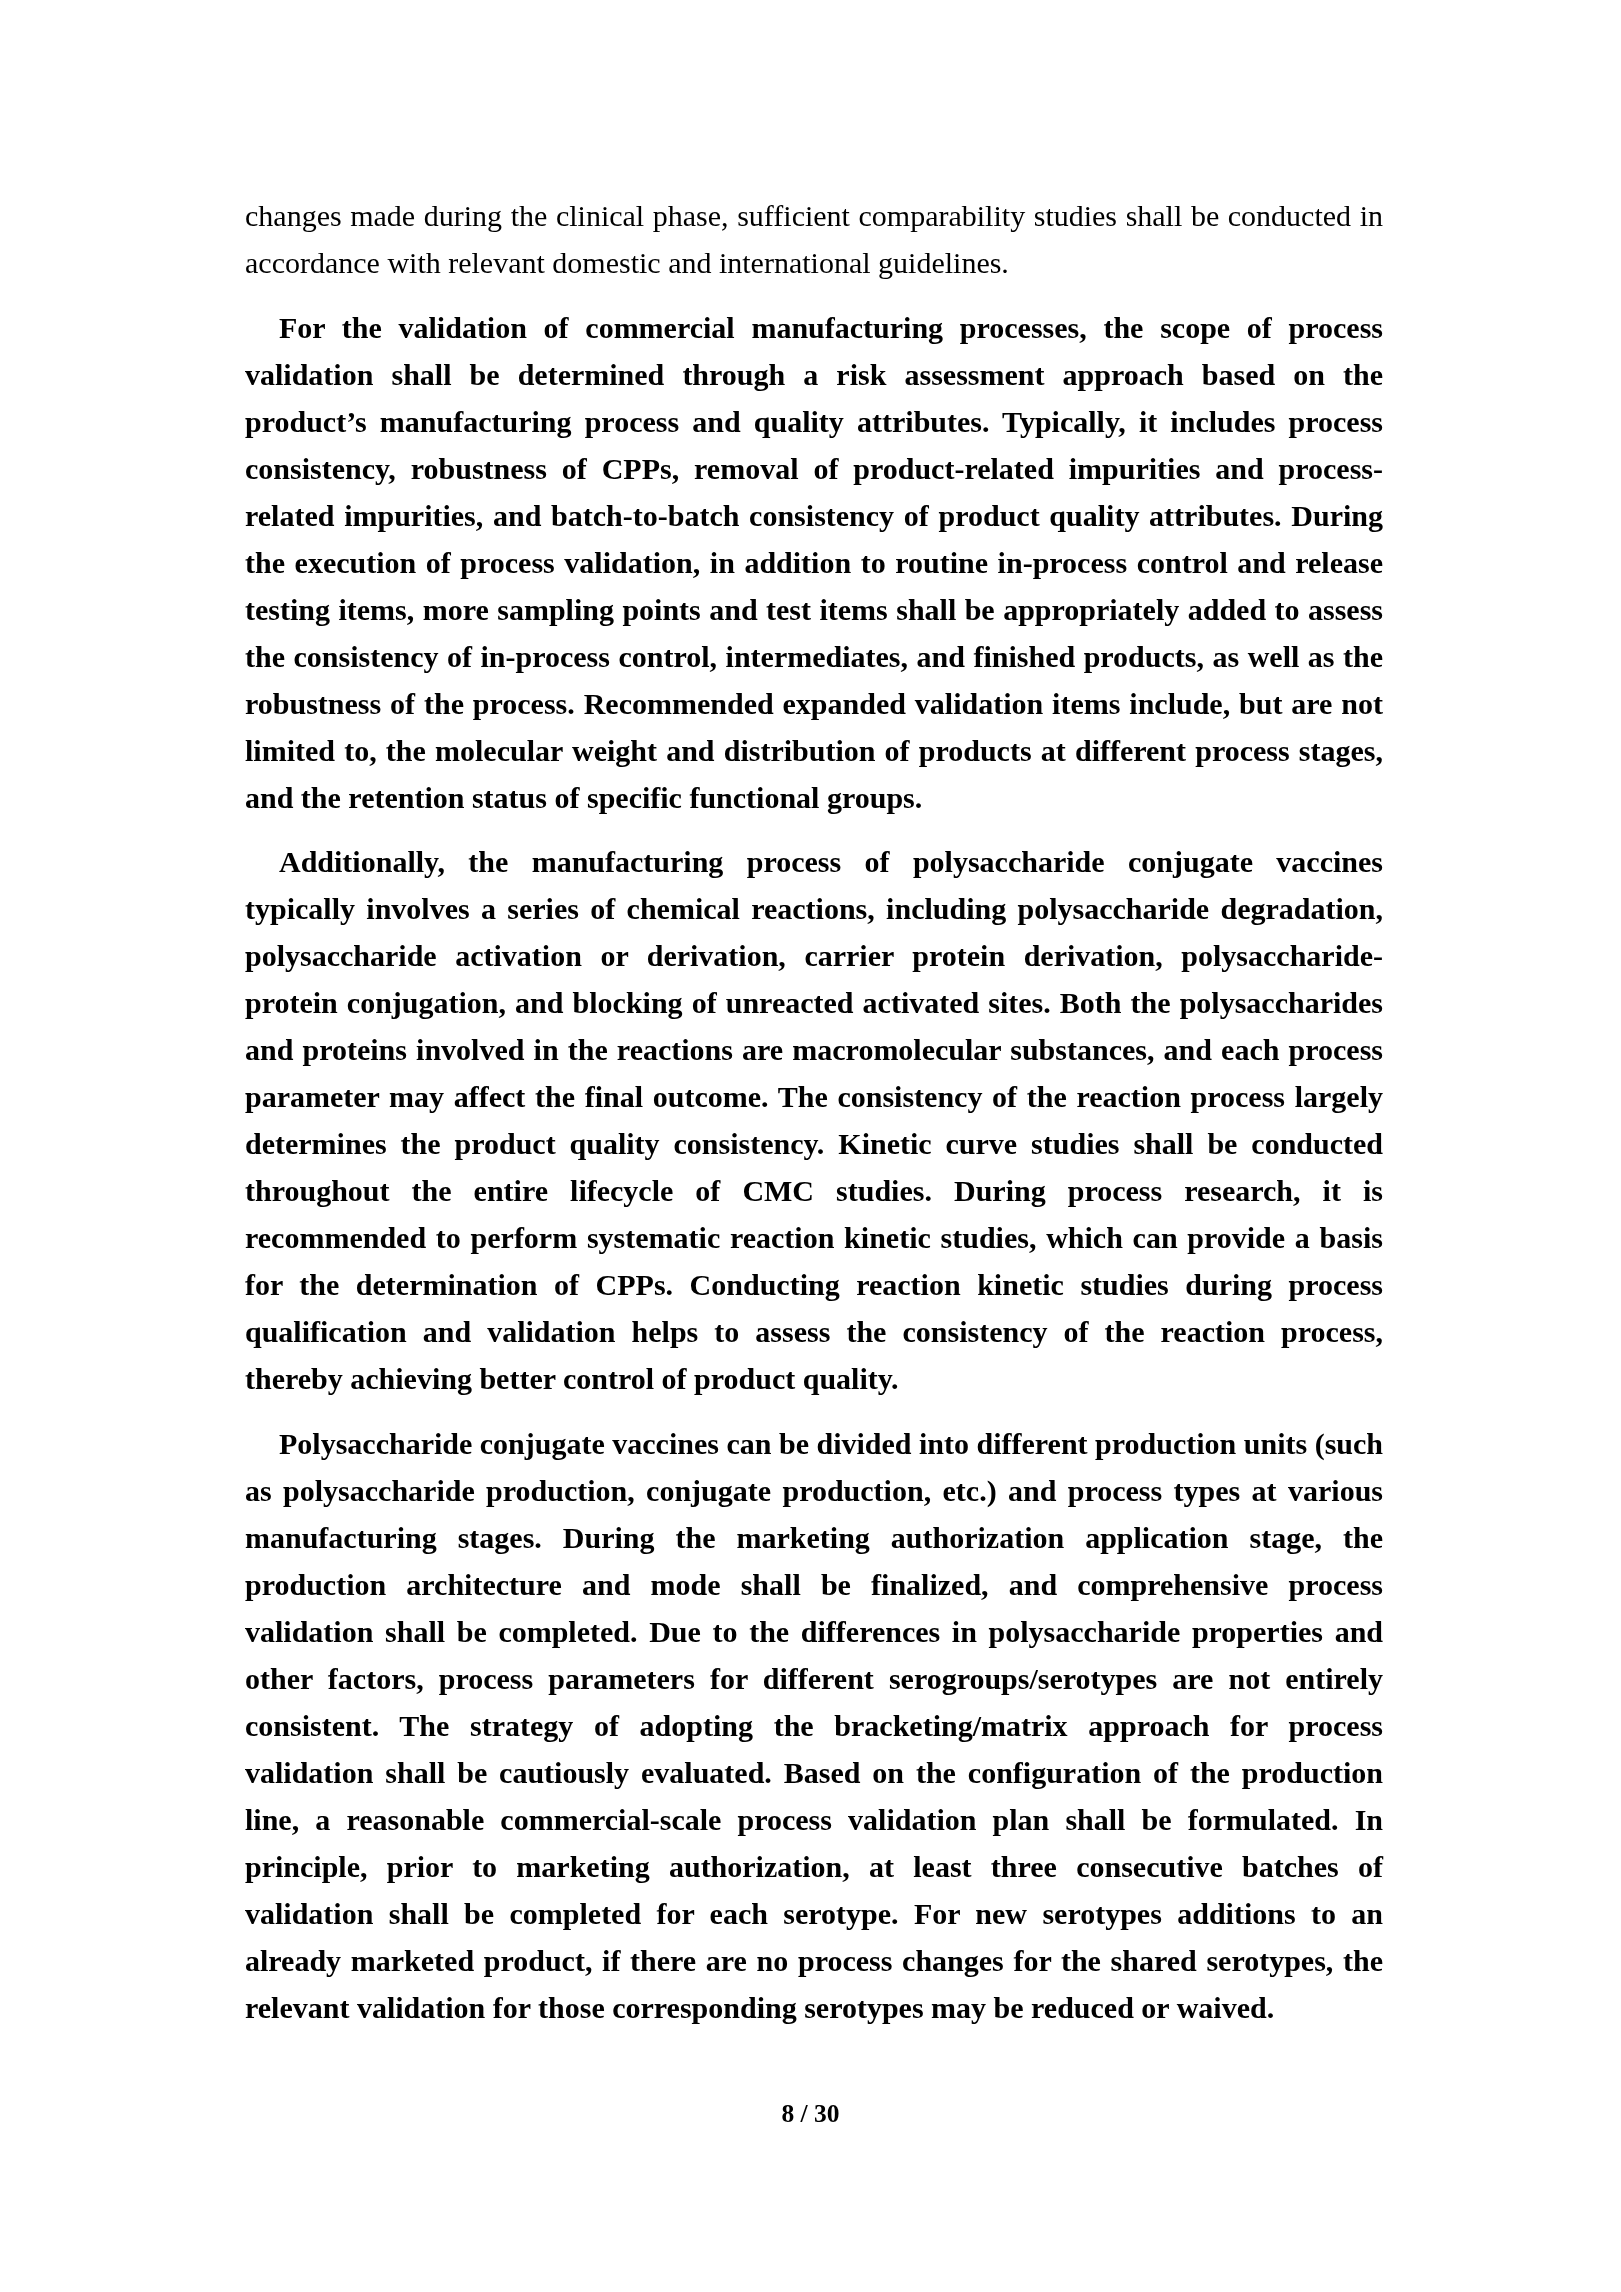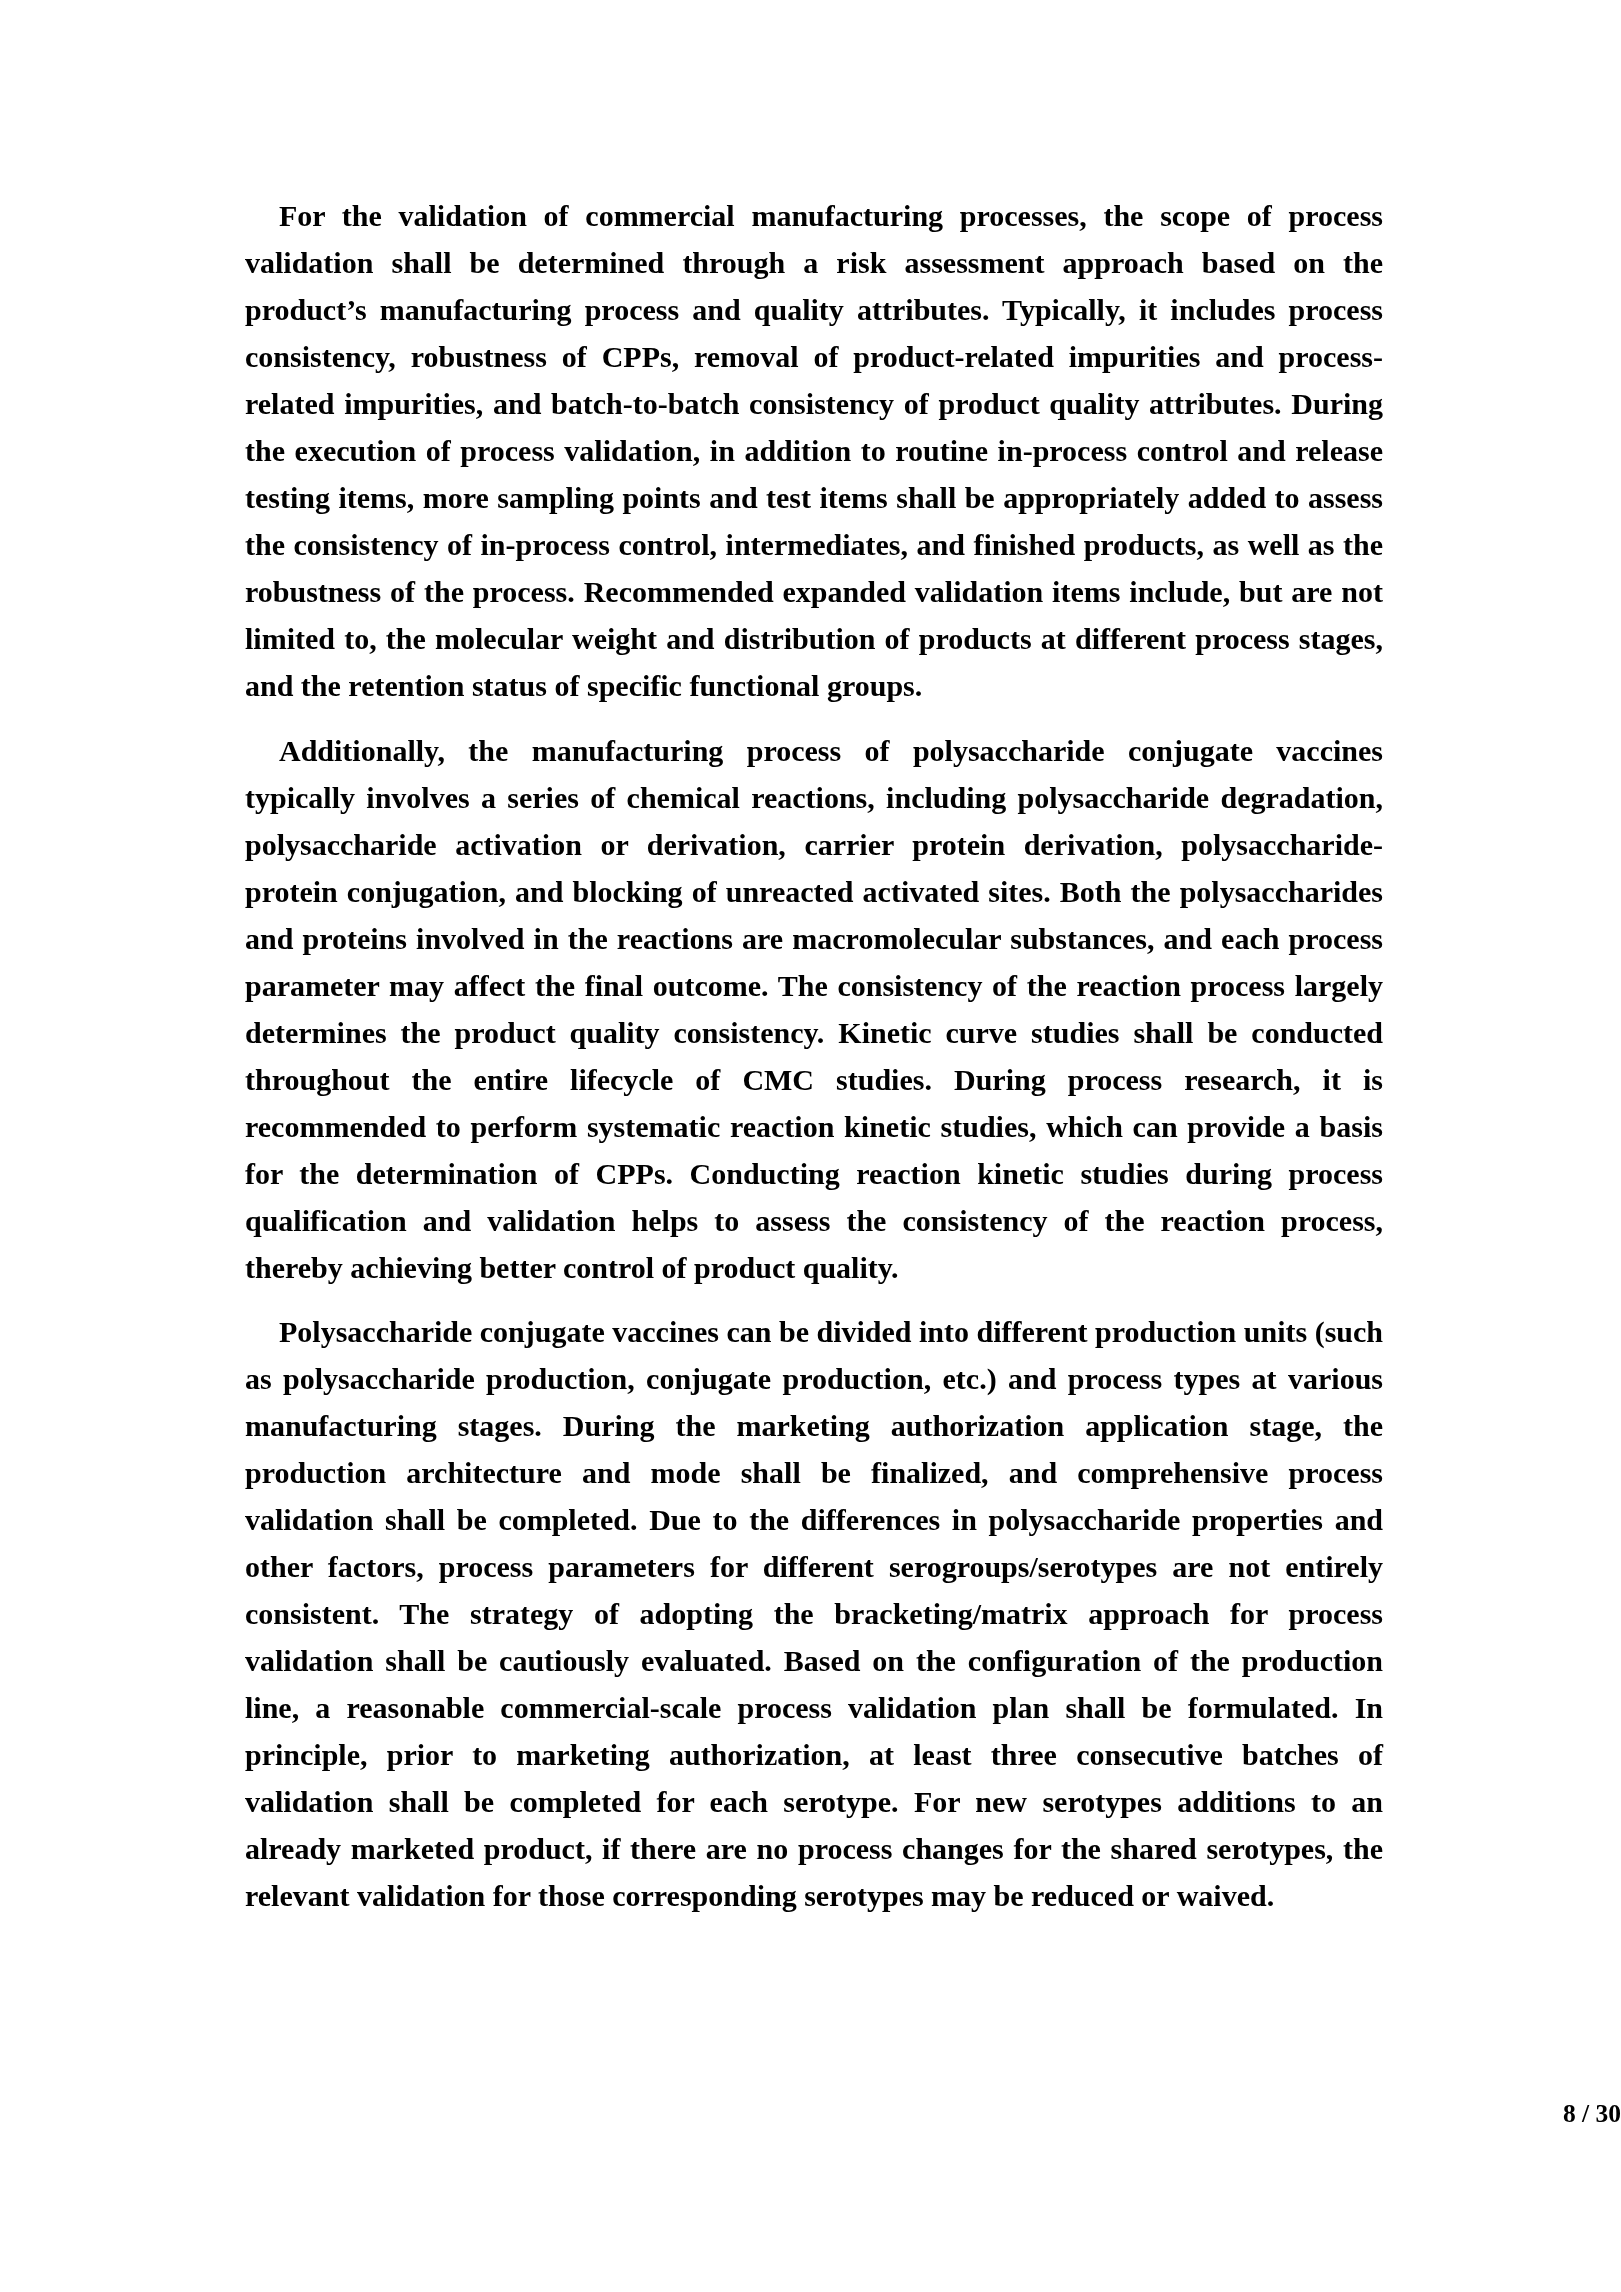--- a/index.html
+++ b/index.html
@@ -18,30 +18,31 @@
       margin: 0 0 17.6px 0;
       text-align: justify;
       text-align-last: left;
     }
     .para.indent { text-indent: 34px; font-weight: bold; }
     .footer {
       position: absolute;
       left: 0;
       width: 1621px;
       top: 2099px;
-      text-align: right;
+      text-align: center;
       font-family: "Liberation Serif", serif;
       font-size: 25.5px;
       font-weight: bold;
       color: #000000;
     }
   </style>
 </head>
 <body>
 
 <div class="page">
+  <p class="para">changes made during the clinical phase, sufficient comparability studies shall be conducted in accordance with relevant domestic and international guidelines.</p>
   <p class="para indent">For the validation of commercial manufacturing processes, the scope of process validation shall be determined through a risk assessment approach based on the product’s manufacturing process and quality attributes. Typically, it includes process consistency, robustness of CPPs, removal of product-related impurities and process-related impurities, and batch-to-batch consistency of product quality attributes. During the execution of process validation, in addition to routine in-process control and release testing items, more sampling points and test items shall be appropriately added to assess the consistency of in-process control, intermediates, and finished products, as well as the robustness of the process. Recommended expanded validation items include, but are not limited to, the molecular weight and distribution of products at different process stages, and the retention status of specific functional groups.</p>
   <p class="para indent">Additionally, the manufacturing process of polysaccharide conjugate vaccines typically involves a series of chemical reactions, including polysaccharide degradation, polysaccharide activation or derivation, carrier protein derivation, polysaccharide-protein conjugation, and blocking of unreacted activated sites. Both the polysaccharides and proteins involved in the reactions are macromolecular substances, and each process parameter may affect the final outcome. The consistency of the reaction process largely determines the product quality consistency. Kinetic curve studies shall be conducted throughout the entire lifecycle of CMC studies. During process research, it is recommended to perform systematic reaction kinetic studies, which can provide a basis for the determination of CPPs. Conducting reaction kinetic studies during process qualification and validation helps to assess the consistency of the reaction process, thereby achieving better control of product quality.</p>
   <p class="para indent">Polysaccharide conjugate vaccines can be divided into different production units (such as polysaccharide production, conjugate production, etc.) and process types at various manufacturing stages. During the marketing authorization application stage, the production architecture and mode shall be finalized, and comprehensive process validation shall be completed. Due to the differences in polysaccharide properties and other factors, process parameters for different serogroups/serotypes are not entirely consistent. The strategy of adopting the bracketing/matrix approach for process validation shall be cautiously evaluated. Based on the configuration of the production line, a reasonable commercial-scale process validation plan shall be formulated. In principle, prior to marketing authorization, at least three consecutive batches of validation shall be completed for each serotype. For new serotypes additions to an already marketed product, if there are no process changes for the shared serotypes, the relevant validation for those corresponding serotypes may be reduced or waived.</p>
 </div>
 
 <div class="footer">8 / 30</div>
 
 
 </body></html>

